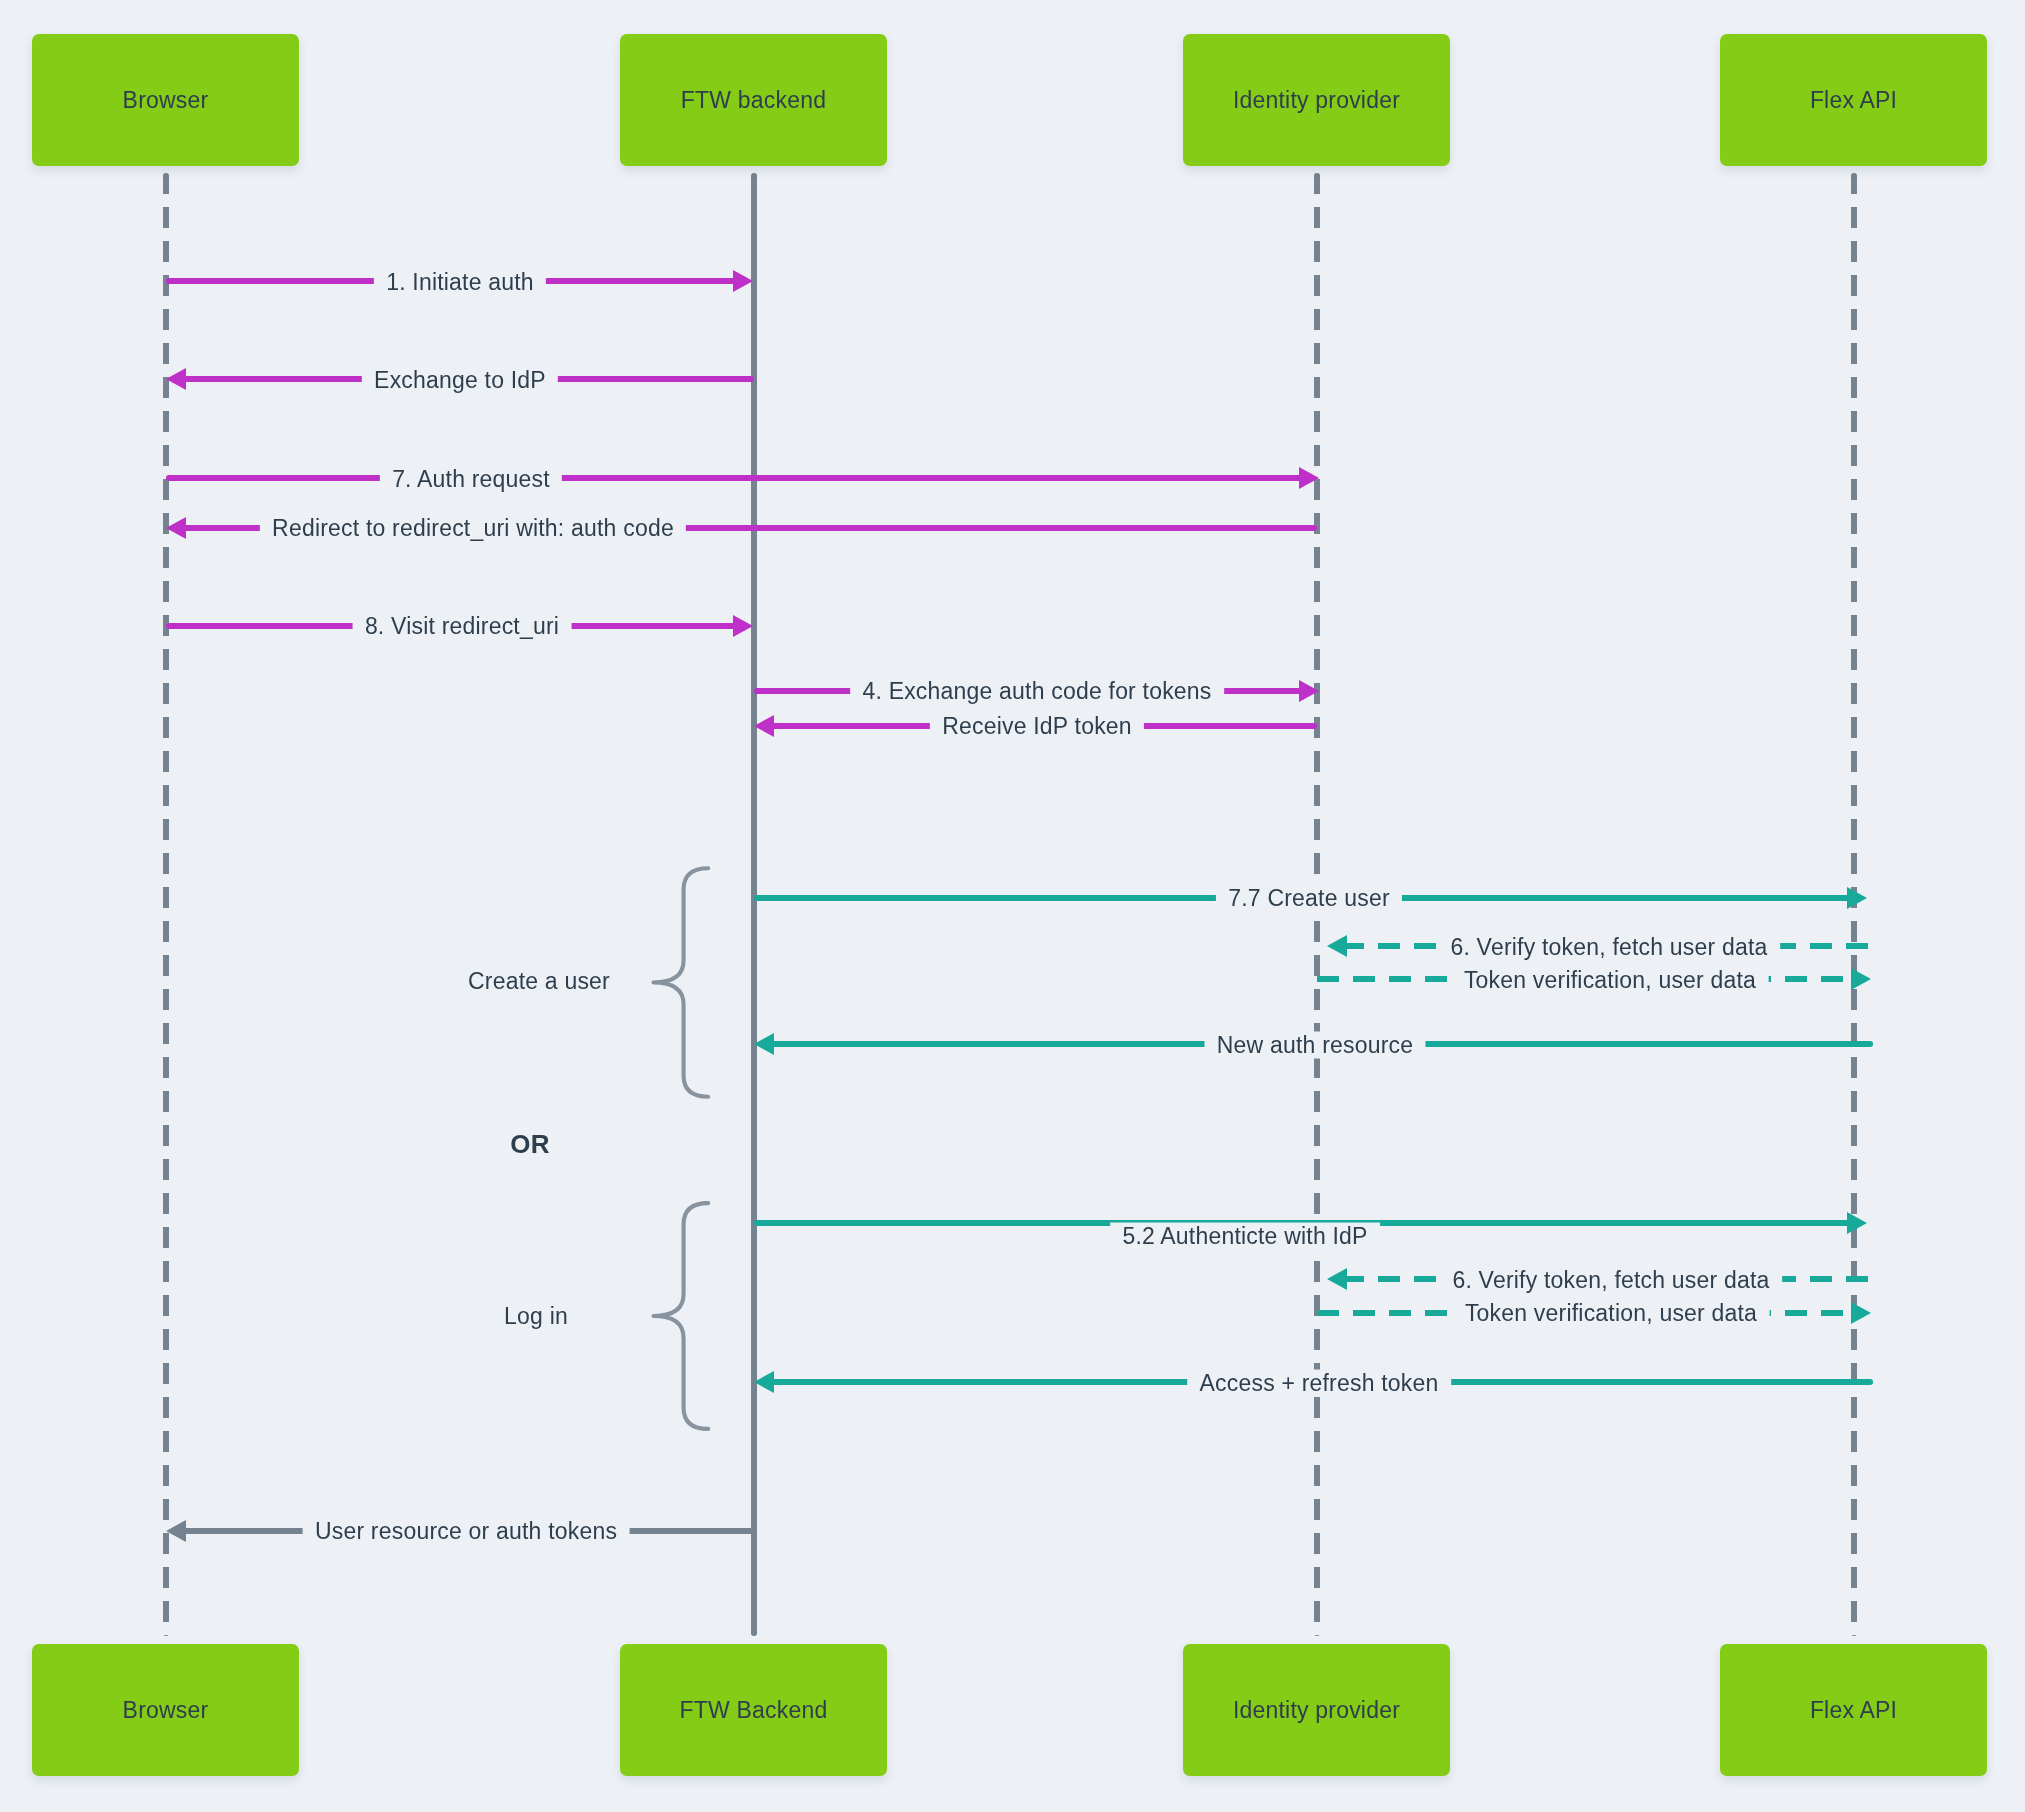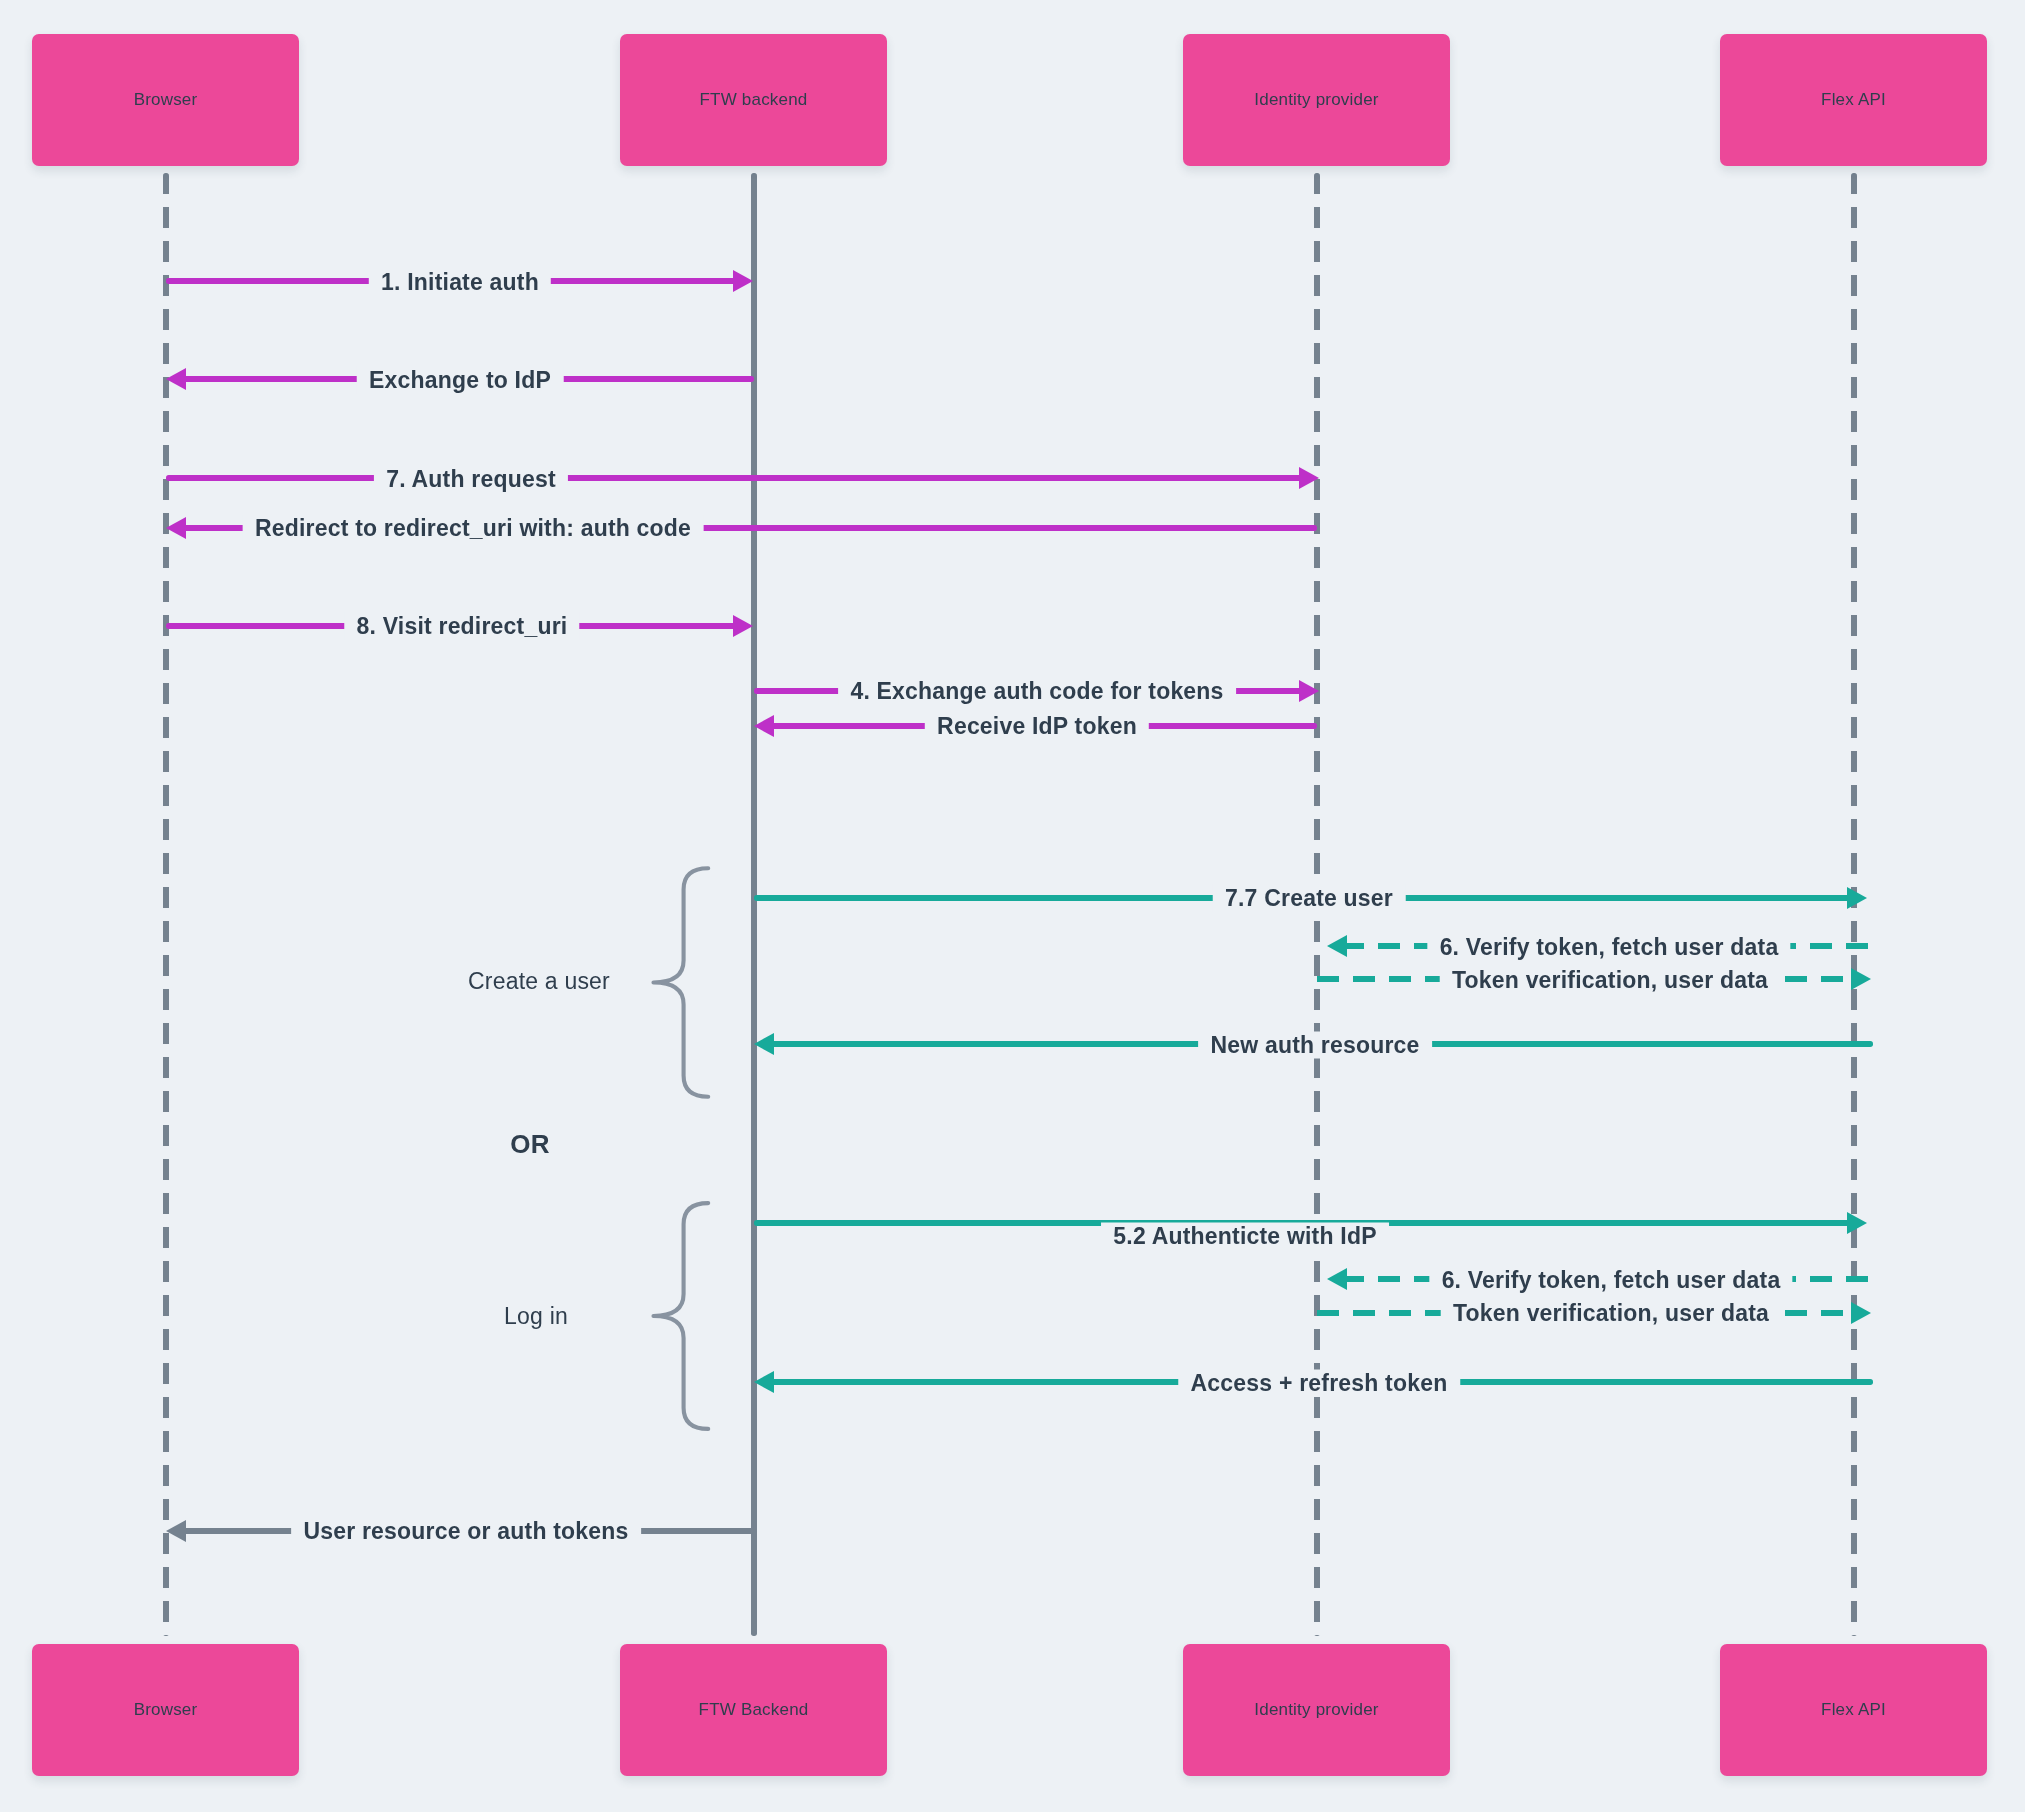--- a/index.html
+++ b/index.html
@@ -12,25 +12,25 @@
     position:relative;
     width:2025px;height:1813px;
     background:var(--bg);
     font-family:"Liberation Sans",sans-serif;
     color:var(--text);
     overflow:hidden;
   }
   .actor-box{
     position:absolute;
     width:267px;height:132px;
-    background:#ec4899;
+    background:#84cc16;
     border-radius:6.9px;
     box-shadow:0 4.1px 9.6px rgba(44,62,80,0.12);
     display:flex;align-items:center;justify-content:center;
-    font-size:17px;letter-spacing:0.2px;
+    font-size:23px;letter-spacing:0.2px;
   }
   .lifeline{
     position:absolute;
     width:5.5px;top:173px;height:1463px;
     border-radius:2.7px;
   }
   .lifeline.dashed{
     background:repeating-linear-gradient(to bottom, var(--gray) 0 20.6px, transparent 20.6px 34px);
   }
   .lifeline.solid{background:var(--gray);}
@@ -43,21 +43,20 @@
     border-bottom:11px solid transparent;
   }
   .msg-label{
     position:absolute;
     transform:translate(-50%,-50%);
     background:var(--bg);
     padding:0 12.3px;
     font-size:23px;
     white-space:nowrap;
     letter-spacing:0.2px;
-    font-weight:bold;
   }
   .group-label{
     position:absolute;
     transform:translate(-50%,-50%);
     font-size:23px;
     white-space:nowrap;
     letter-spacing:0.2px;
     margin-left:20px;
   }
   .or-label{

